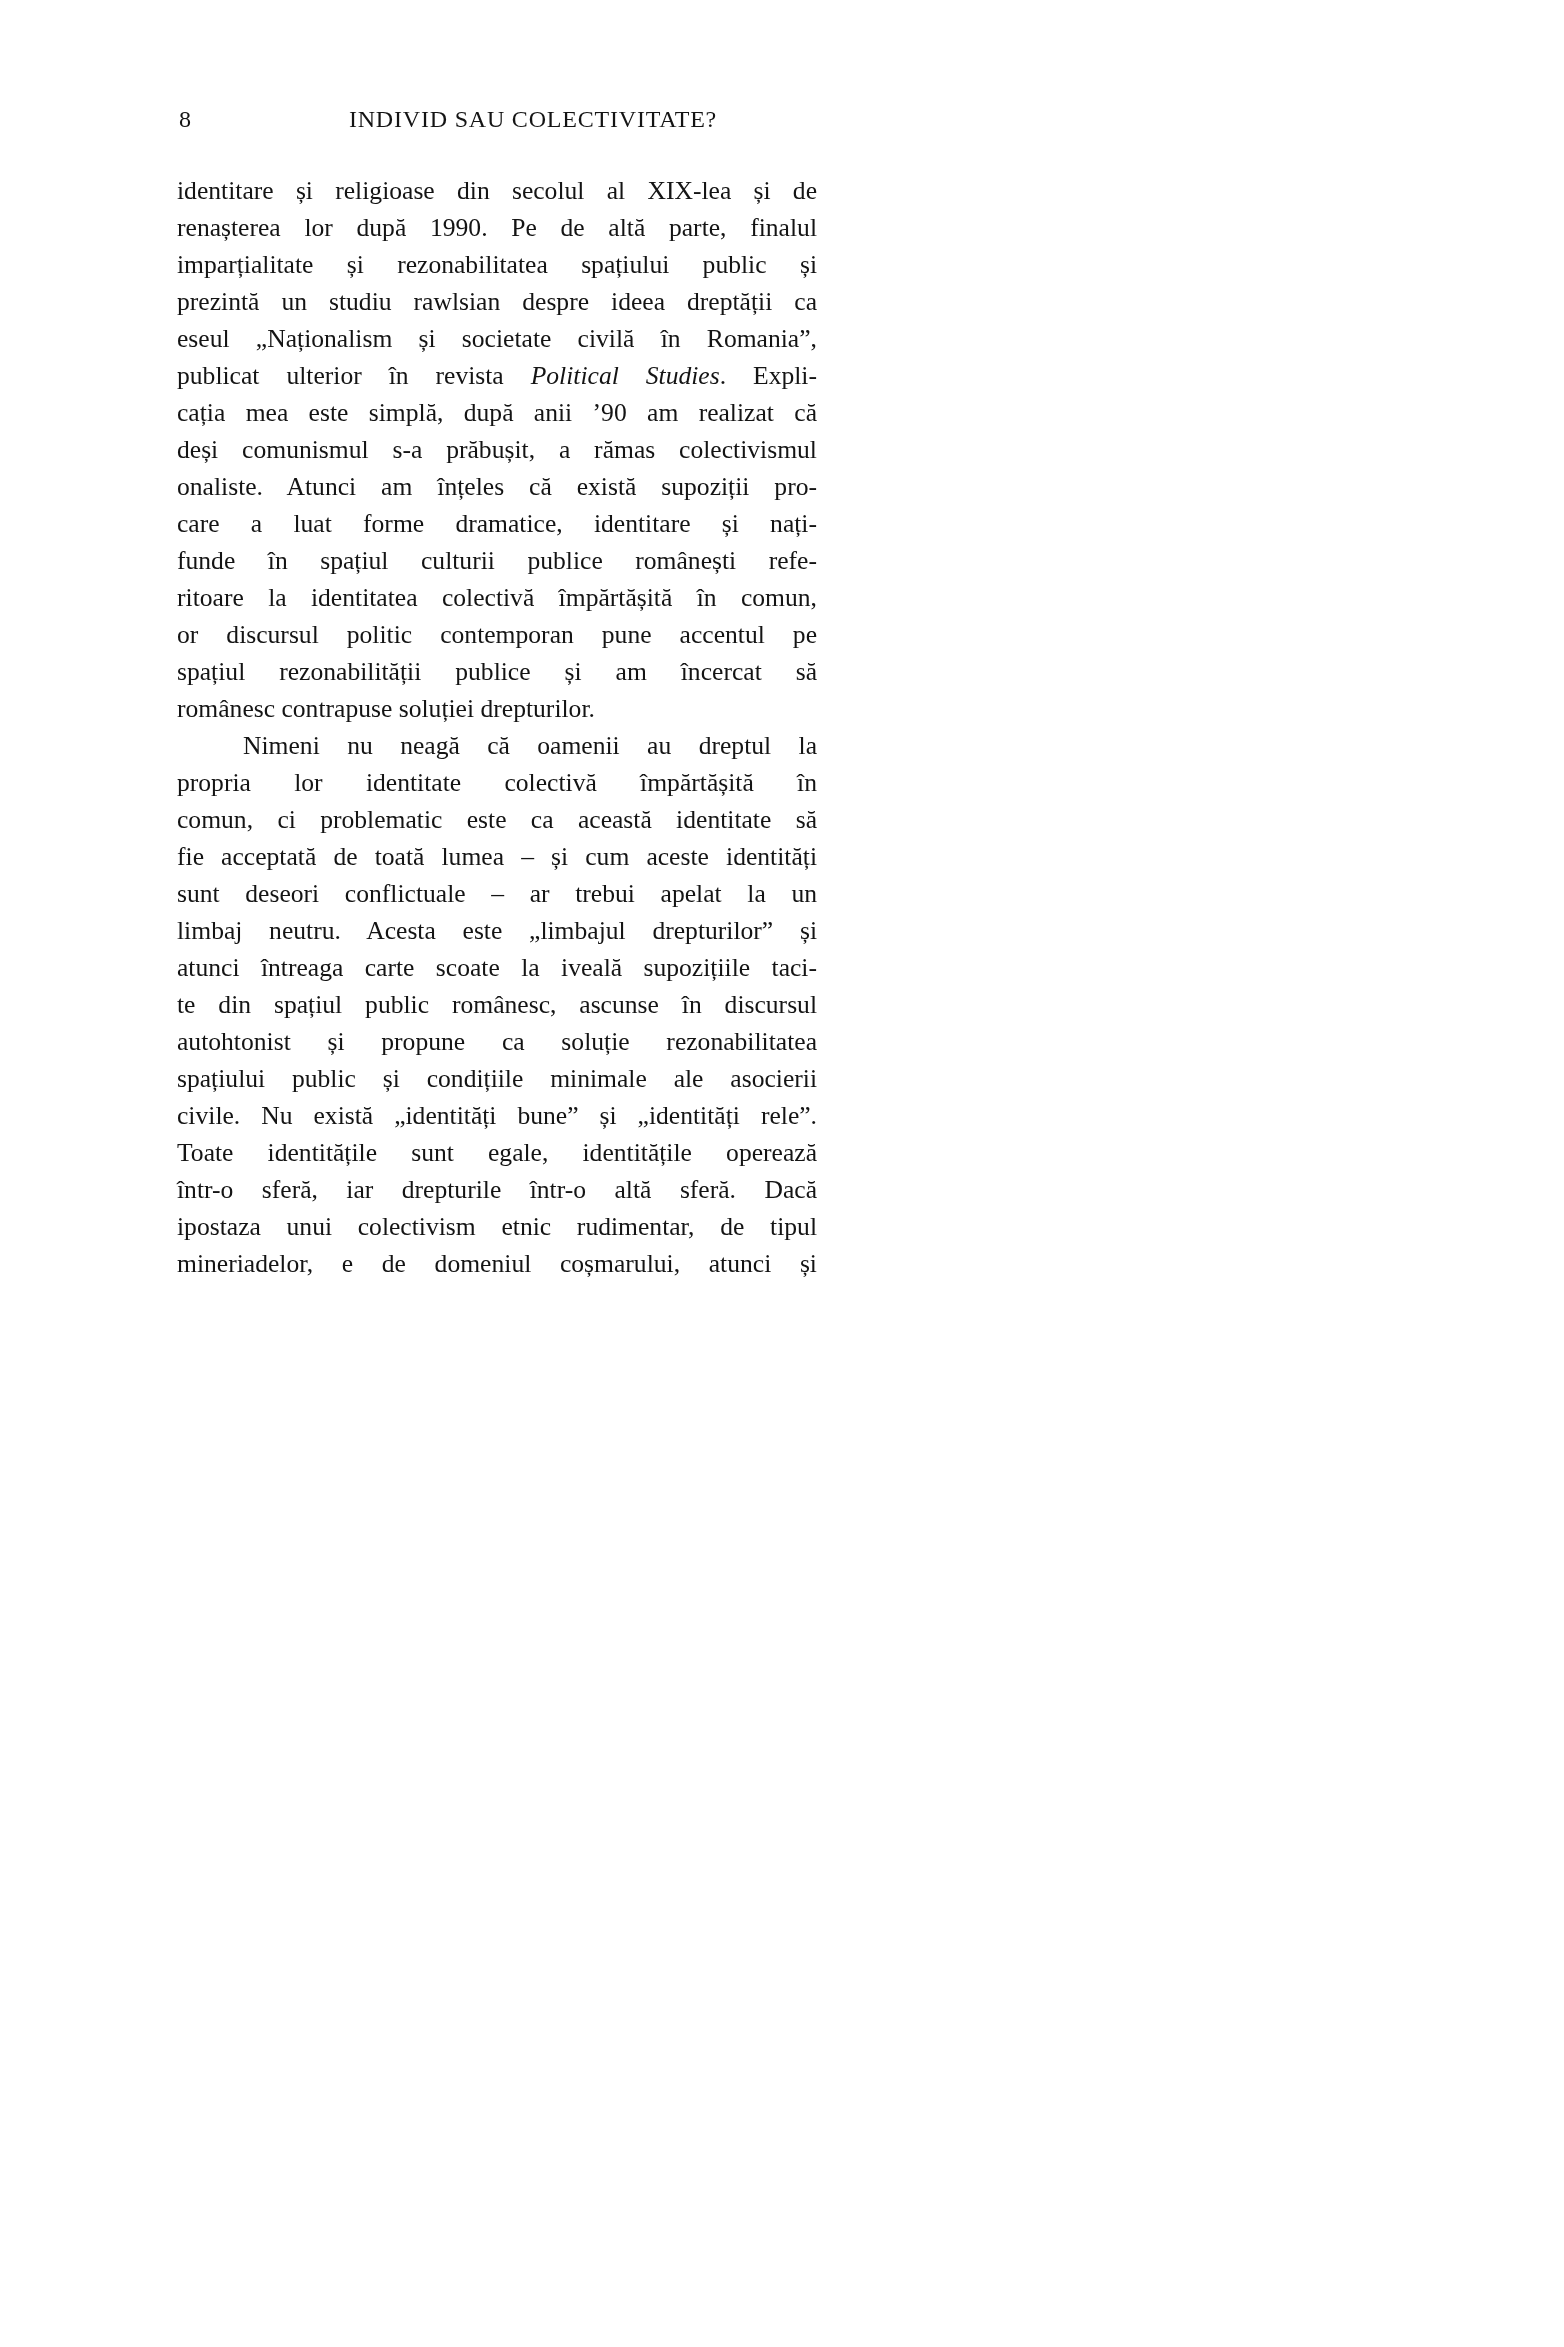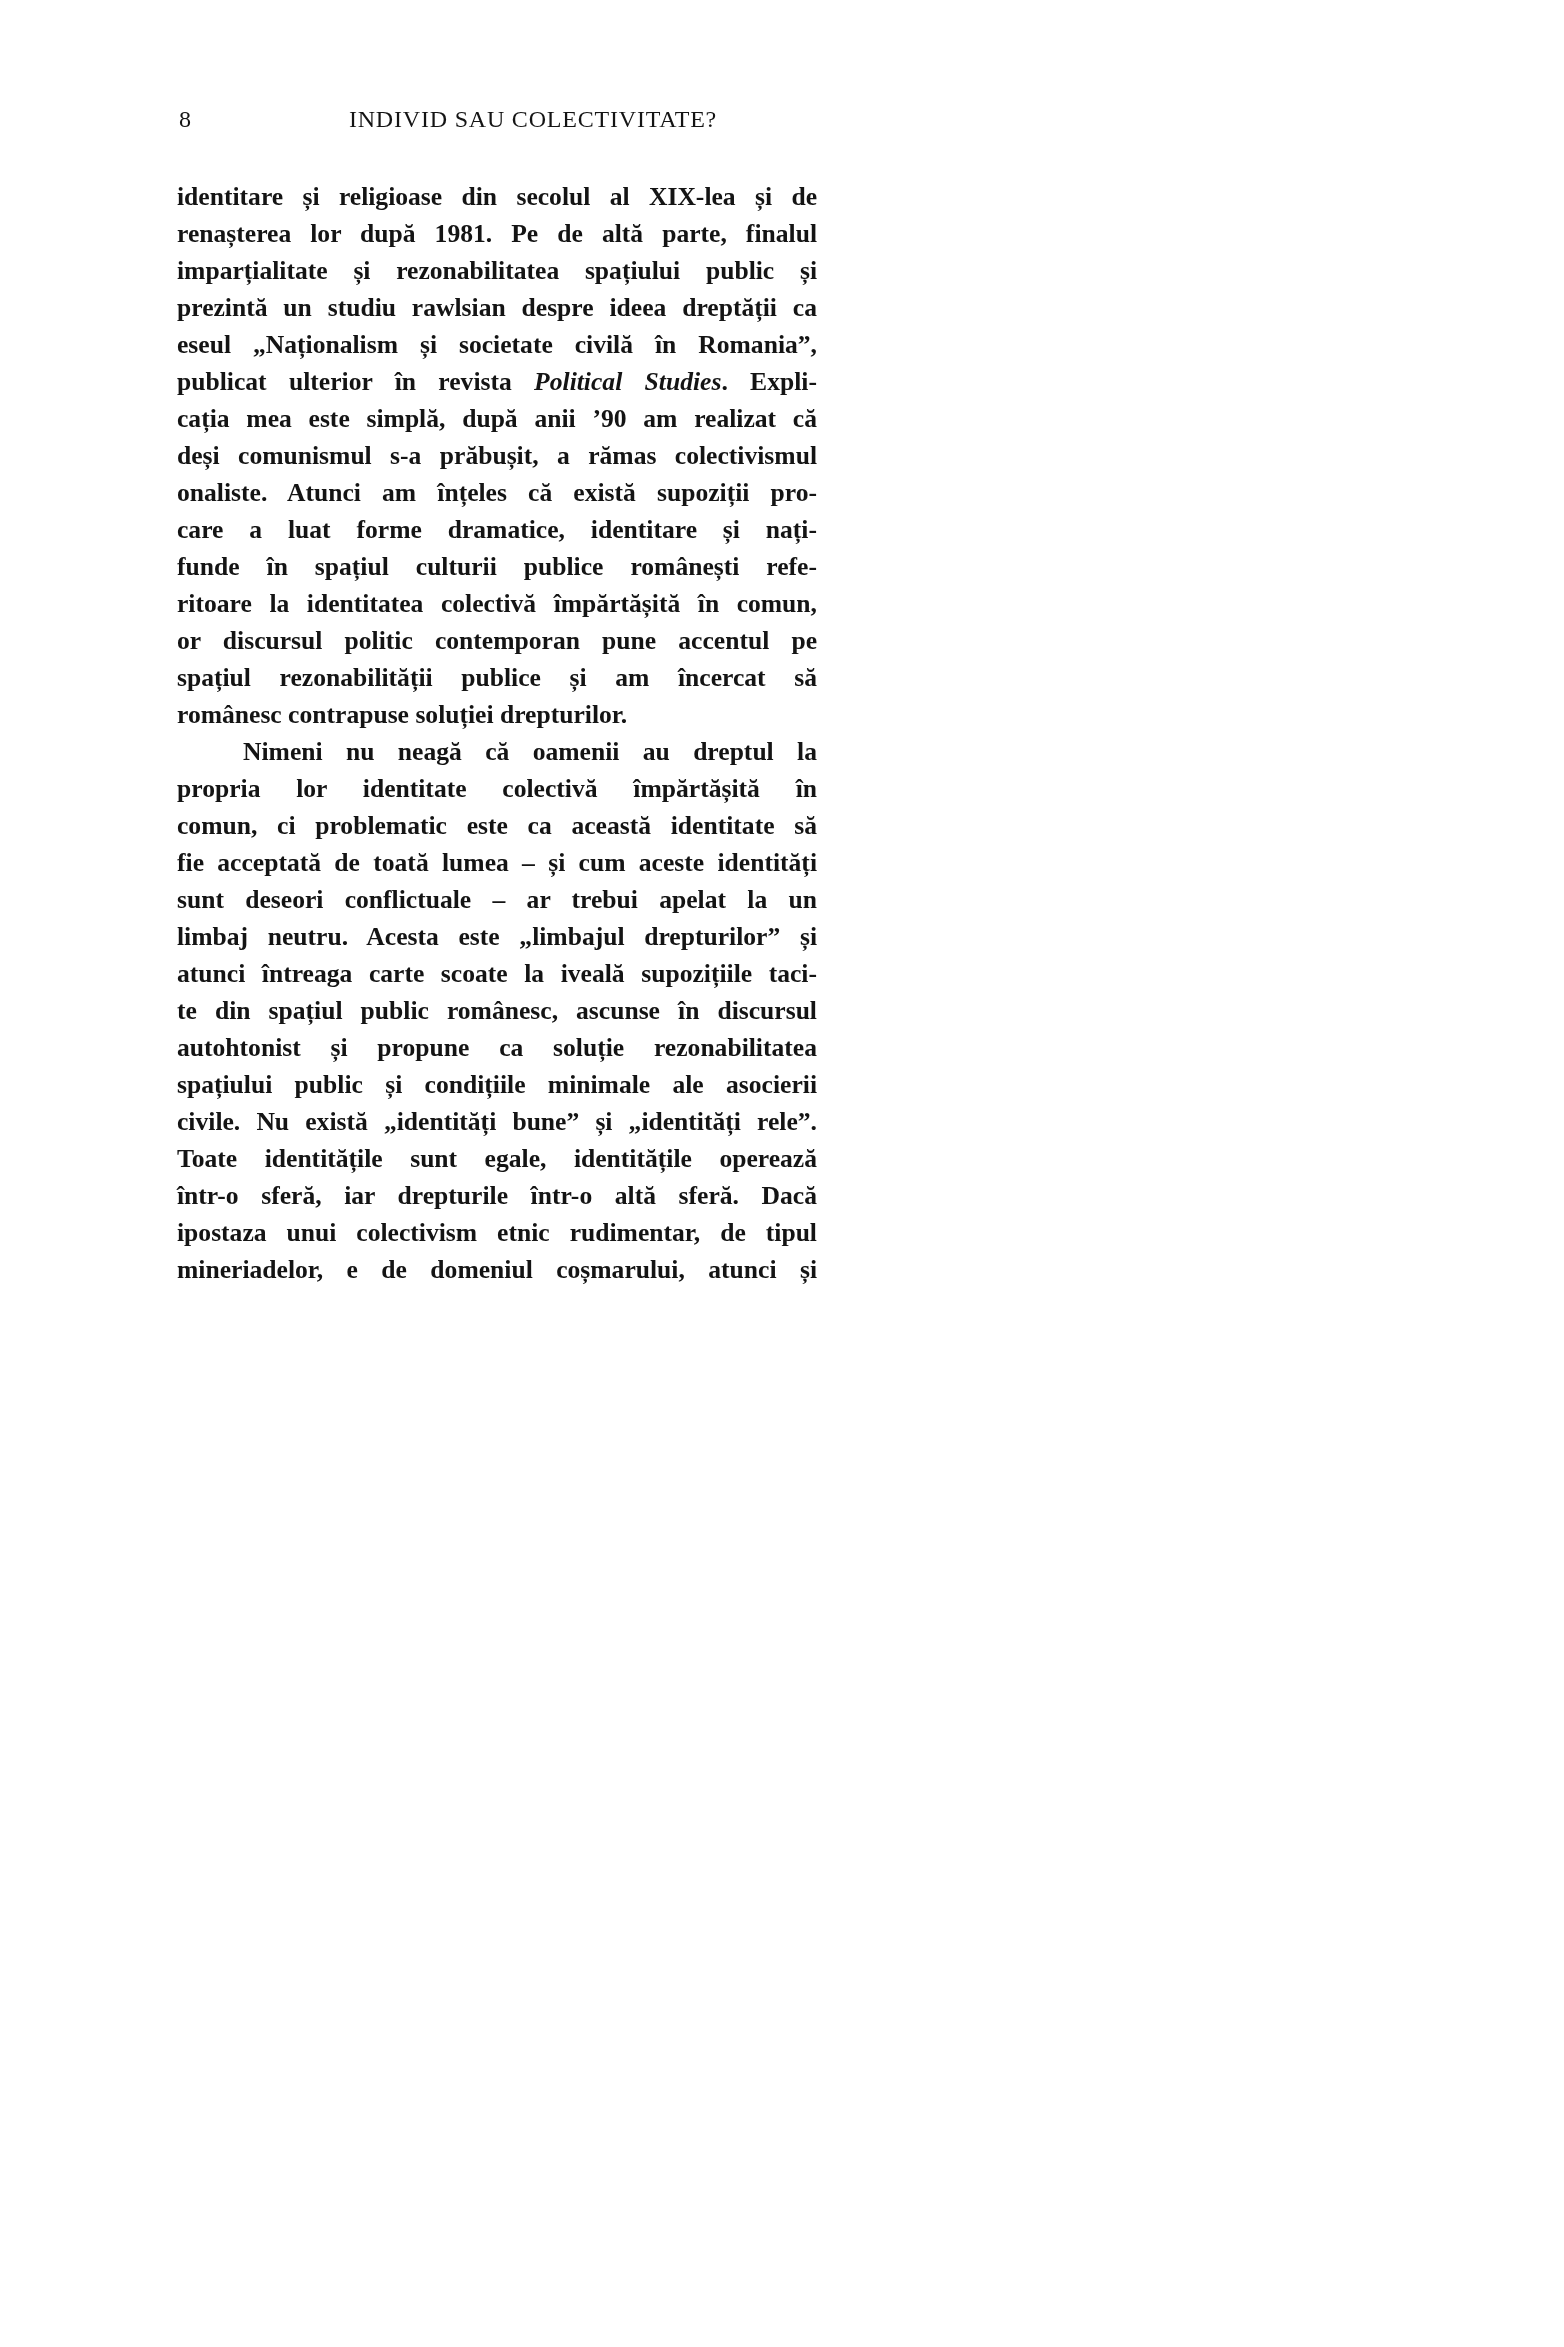--- a/index.html
+++ b/index.html
@@ -34,23 +34,22 @@
     position: absolute;
     left: 50%;
     top: 0;
     transform: translateX(-50%);
     white-space: nowrap;
     margin-left: 36px;
   }
   .text-block {
     position: absolute;
     left: 177px;
-    top: 178px;
+    top: 172px;
     width: 640px;
-    font-weight: bold;
   }
   .line {
     line-height: 37px;
     font-size: 25.6px;
     text-align: justify;
     text-align-last: left;
     white-space: normal;
   }
   .line.just {
     text-align-last: justify;
@@ -65,21 +64,21 @@
 </head>
 <body>
 
 <div class="page">
   <header class="running-header">
     <span class="page-number">8</span>
     <span class="running-title">INDIVID SAU COLECTIVITATE?</span>
   </header>
   <main class="text-block">
       <div class="line just"><span>identitare și religioase din secolul al XIX-lea și de</span></div>
-      <div class="line just"><span>renașterea lor după 1981. Pe de altă parte, finalul</span></div>
+      <div class="line just"><span>renașterea lor după 1990. Pe de altă parte, finalul</span></div>
       <div class="line just"><span>imparțialitate și rezonabilitatea spațiului public și</span></div>
       <div class="line just"><span>prezintă un studiu rawlsian despre ideea dreptății ca</span></div>
       <div class="line just"><span>eseul „Naționalism și societate civilă în Romania”,</span></div>
       <div class="line just"><span>publicat ulterior în revista </span><em>Political Studies</em><span>. Expli-</span></div>
       <div class="line just"><span>cația mea este simplă, după anii ’90 am realizat că</span></div>
       <div class="line just"><span>deși comunismul s-a prăbușit, a rămas colectivismul</span></div>
       <div class="line just"><span>onaliste. Atunci am înțeles că există supoziții pro-</span></div>
       <div class="line just"><span>care a luat forme dramatice, identitare și nați-</span></div>
       <div class="line just"><span>funde în spațiul culturii publice românești refe-</span></div>
       <div class="line just"><span>ritoare la identitatea colectivă împărtășită în comun,</span></div>

